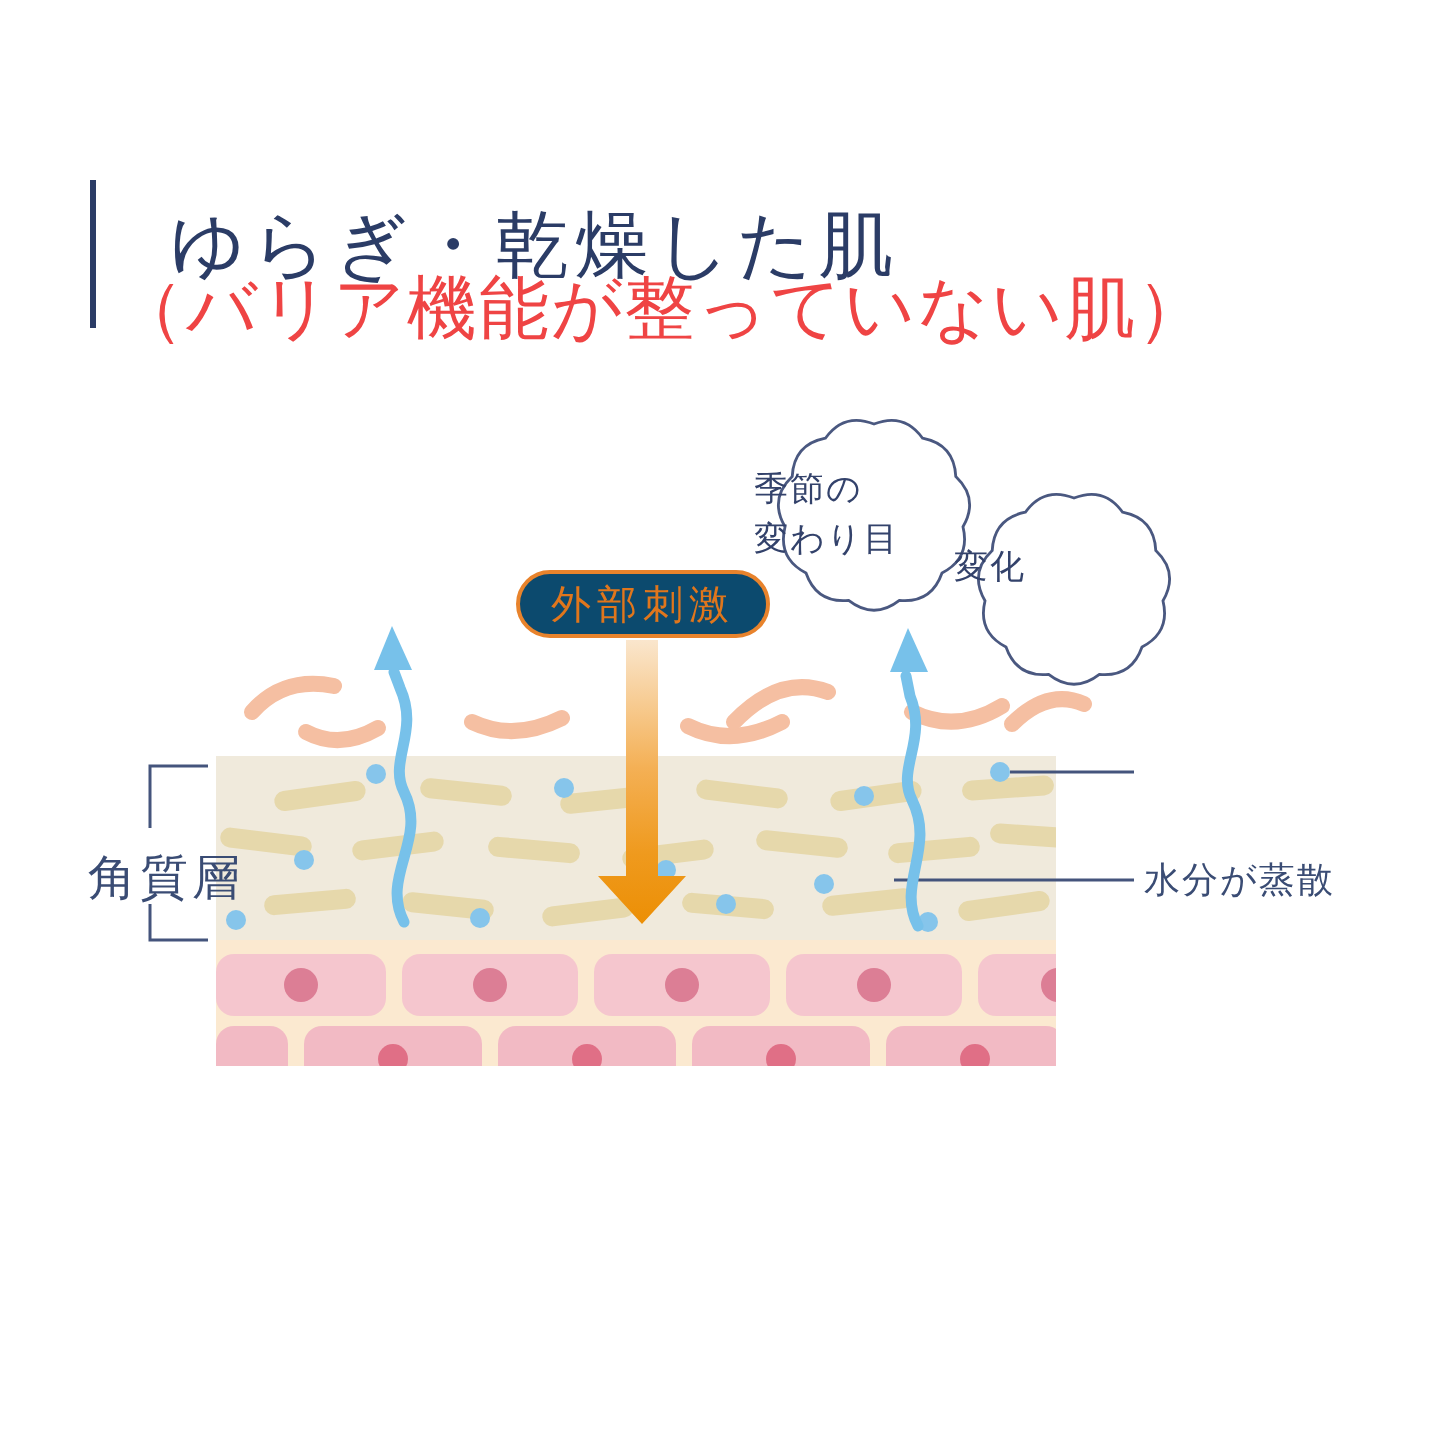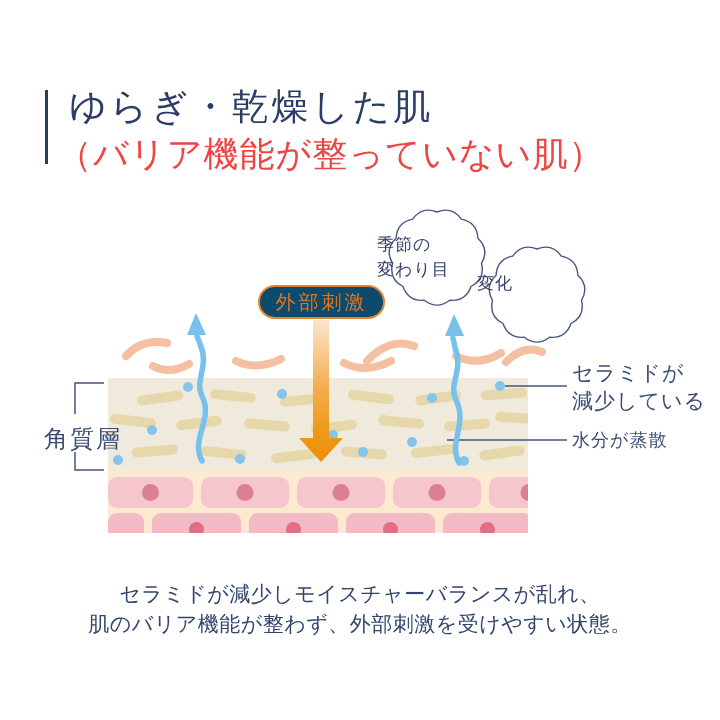--- a/index.html
+++ b/index.html
@@ -3,21 +3,21 @@
 <meta charset="utf-8">
 <style>
   html,body{margin:0;padding:0;background:#ffffff;}
   body{width:720px;height:720px;position:relative;overflow:hidden;
        font-family:"Liberation Serif","DejaVu Serif",serif;}
   .stage{position:absolute;inset:0;width:720px;height:720px;}
   .abs{position:absolute;}
 
   
   .header-rule{left:45px;top:90px;width:3px;height:74px;background:#2B3C66;}
-  .page-title{left:69px;top:82px;margin:0;font-size:37px;font-weight:500;
+  .page-title{left:69px;top:82px;margin:16px;font-size:37px;font-weight:500;
               color:#2B3C66;letter-spacing:3px;white-space:nowrap;}
   .page-subtitle{left:57px;top:131px;font-size:35px;color:#ef4444;
                  letter-spacing:1px;white-space:nowrap;}
 
   
   .bubble-text{width:120px;font-size:17px;line-height:1.45;
                color:#33426B;letter-spacing:1px;}
   .bubble-1{left:377px;top:233px;}
   .bubble-2{left:477px;top:272px;}
   .bubble-text div{white-space:nowrap;}
@@ -167,24 +167,16 @@
   </div>
   <div class="abs bubble-text bubble-2">
     <div>変化</div>
   </div>
 
   <div class="abs pill">
     <span>外部刺激</span>
   </div>
 
   <div class="abs label label-stratum">角質層</div>
-  <div class="abs label label-ceramide">
-    <div>セラミドが</div>
-    <div>減少している</div>
-  </div>
   <div class="abs label label-moisture">水分が蒸散</div>
 
-  <div class="abs caption">
-    <div>セラミドが減少しモイスチャーバランスが乱れ、</div>
-    <div>肌のバリア機能が整わず、外部刺激を受けやすい状態。</div>
-  </div>
 
 </div>
 
 </body></html>

